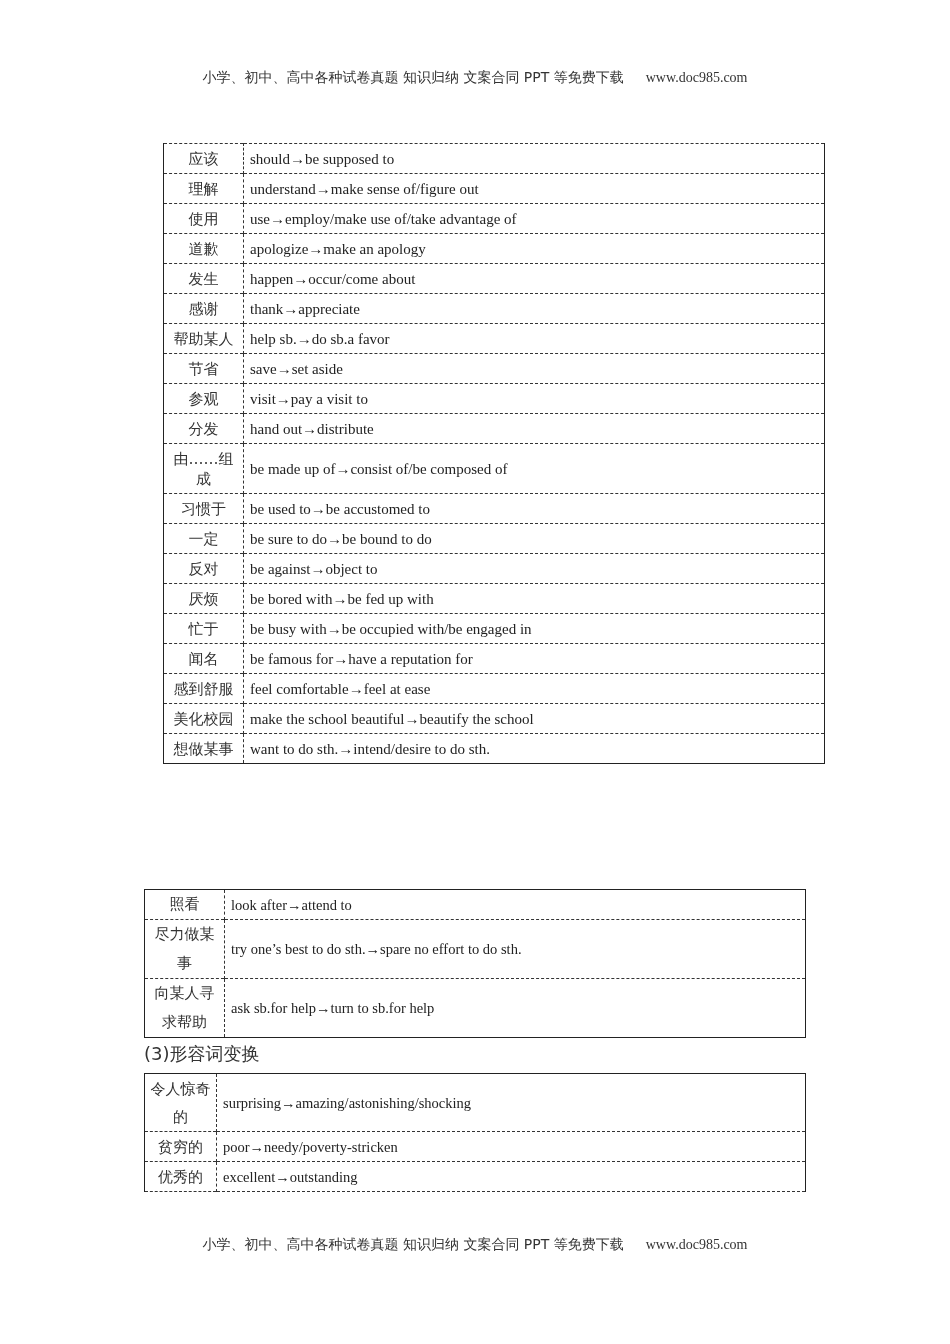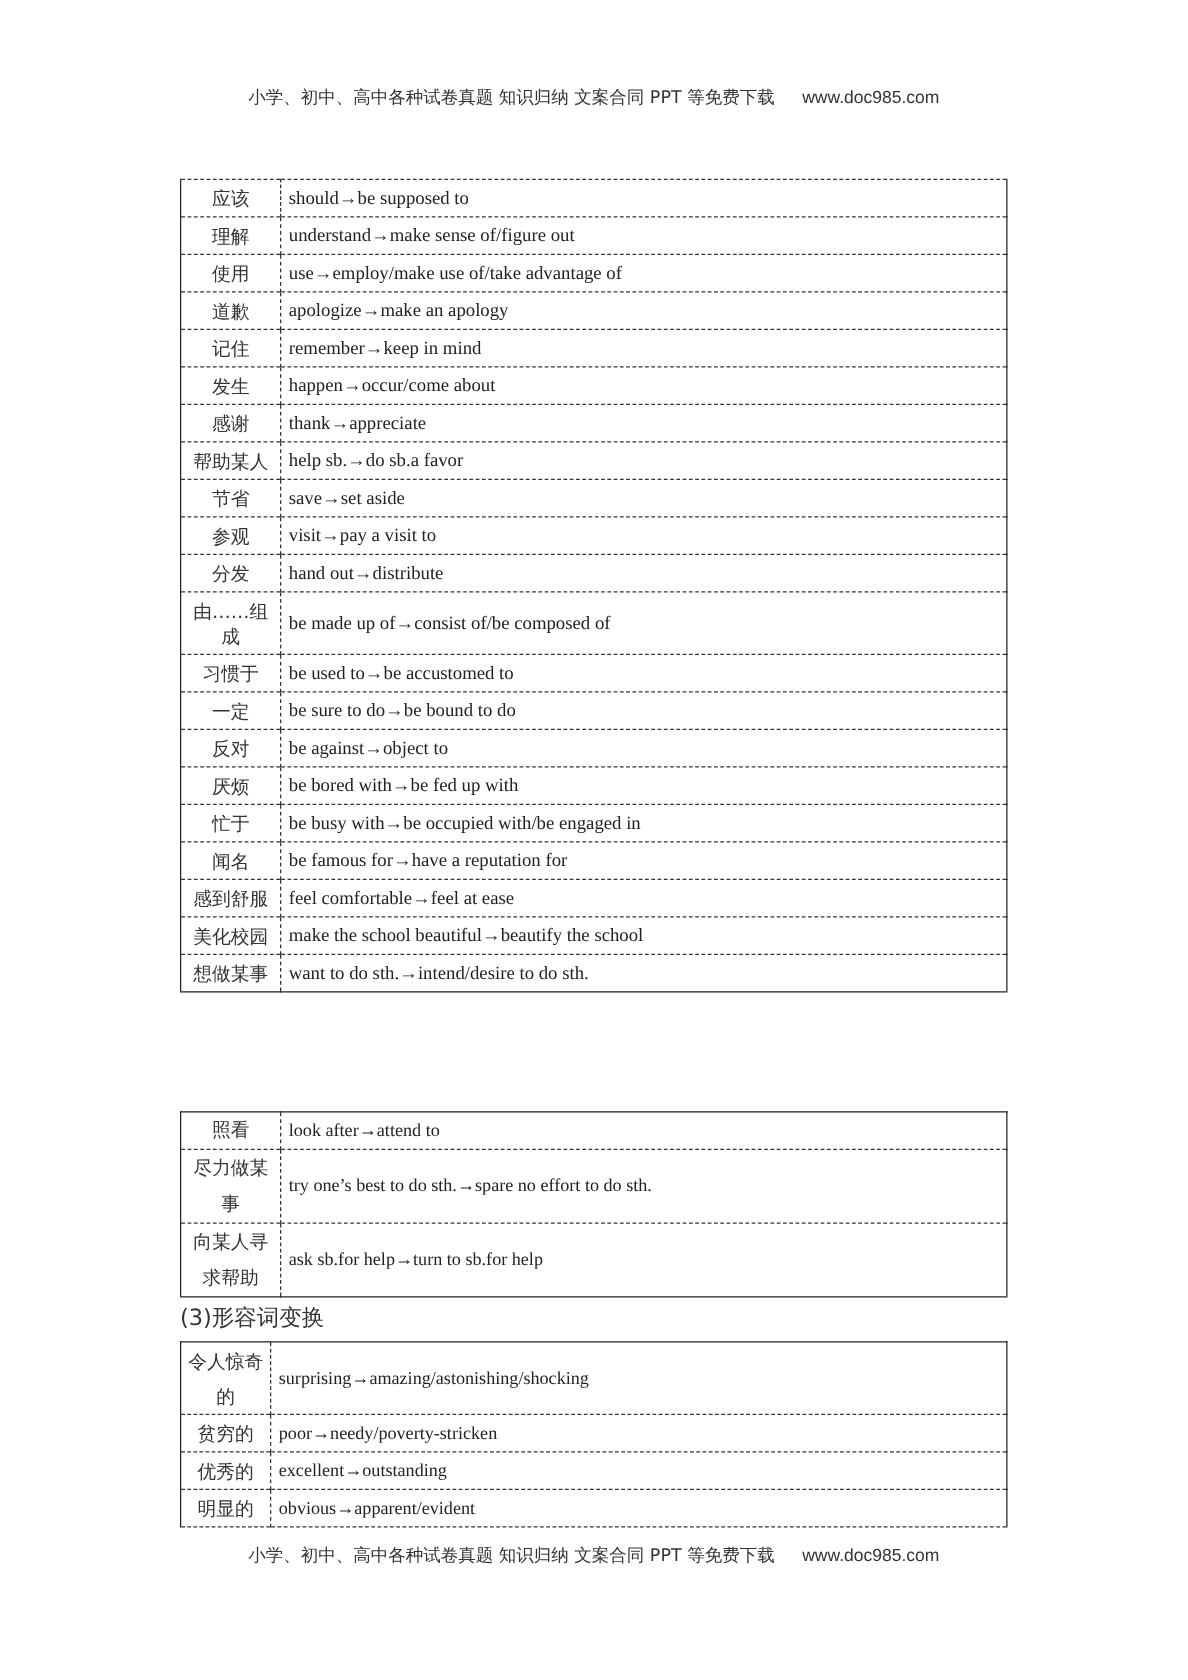--- a/index.html
+++ b/index.html
@@ -2,28 +2,28 @@
 <html><head>
 <meta charset="utf-8">
 <style>
   html, body { margin: 0; padding: 0; background: #ffffff; }
   body { width: 950px; height: 1344px; position: relative; overflow: hidden;
          font-family: "Liberation Serif", "DejaVu Serif", serif; color: #222; }
   .header, .footer { position: absolute; left: 0; width: 950px; text-align: center;
          font-family: "DejaVu Sans", "Liberation Sans", sans-serif; font-size: 14px; color: #333; }
   .header { top: 69px; }
   .footer { top: 1236px; }
-  .header .site, .footer .site { margin-left: 22px; font-family: Liberation Sans, sans-serif; font-size: 14px; }
+  .header .site, .footer .site { margin-left: 22px; font-family: Liberation Serif, serif; font-size: 14px; }
   table.vocab { position: absolute; left: 144px; width: 662px; border-collapse: collapse; table-layout: fixed;
          font-size: 15px; }
   table.vocab td { padding: 0 6px; vertical-align: middle; line-height: 20px; }
   table.vocab td.cn { width: 68px; text-align: center; border-right: 1px dashed #333;
          font-family: "DejaVu Sans", sans-serif; font-size: 15px; color: #333; padding: 0 4px; }
   table.vocab tr { border-bottom: 1.5px dashed #333; }
-  #t1 { top: 143px; border-left: 1.5px solid #222; border-right: 1.5px solid #222; border-top: 1.5px dashed #333; }
+  #t1 { top: 143px; border-left: 1.5px solid #222; border-right: 1.5px solid #222; border-top: 1.5px dashed #333; margin-left: 19px; }
   #t1 tr { height: 30px; }
   #t1 tr.tall { height: 50px; }
   #t1 tr:last-child { border-bottom: 1.5px solid #222; }
   #t1 td.cn { width: 71px; }
   #t2 { top: 889px; border: 1.5px solid #222; font-size: 14.5px; }
   #t2 tr { height: 29px; }
   #t2 tr.tall { height: 58px; }
   #t2 tr:last-child { border-bottom: 1.5px solid #222; }
   #t2 td.cn { line-height: 29px; width: 71px; }
   .section { position: absolute; left: 144px; top: 1042px; font-size: 18px; color: #333;
@@ -50,24 +50,20 @@
         <td class="cn">理解</td>
         <td>understand→make sense of/figure out</td>
       </tr>
     <tr>
         <td class="cn">使用</td>
         <td>use→employ/make use of/take advantage of</td>
       </tr>
     <tr>
         <td class="cn">道歉</td>
         <td>apologize→make an apology</td>
-      </tr>
-    <tr>
-        <td class="cn">记住</td>
-        <td>remember→keep in mind</td>
       </tr>
     <tr>
         <td class="cn">发生</td>
         <td>happen→occur/come about</td>
       </tr>
     <tr>
         <td class="cn">感谢</td>
         <td>thank→appreciate</td>
       </tr>
     <tr>
@@ -155,22 +151,18 @@
         <td>surprising→amazing/astonishing/shocking</td>
       </tr>
     <tr>
         <td class="cn">贫穷的</td>
         <td>poor→needy/poverty-stricken</td>
       </tr>
     <tr>
         <td class="cn">优秀的</td>
         <td>excellent→outstanding</td>
       </tr>
-    <tr>
-        <td class="cn">明显的</td>
-        <td>obvious→apparent/evident</td>
-      </tr>
   </tbody>
 </table>
 
 <div class="footer">
   <span>小学、初中、高中各种试卷真题  知识归纳  文案合同  PPT 等免费下载</span><span class="site">www.doc985.com</span>
 </div>
 
 </body></html>

